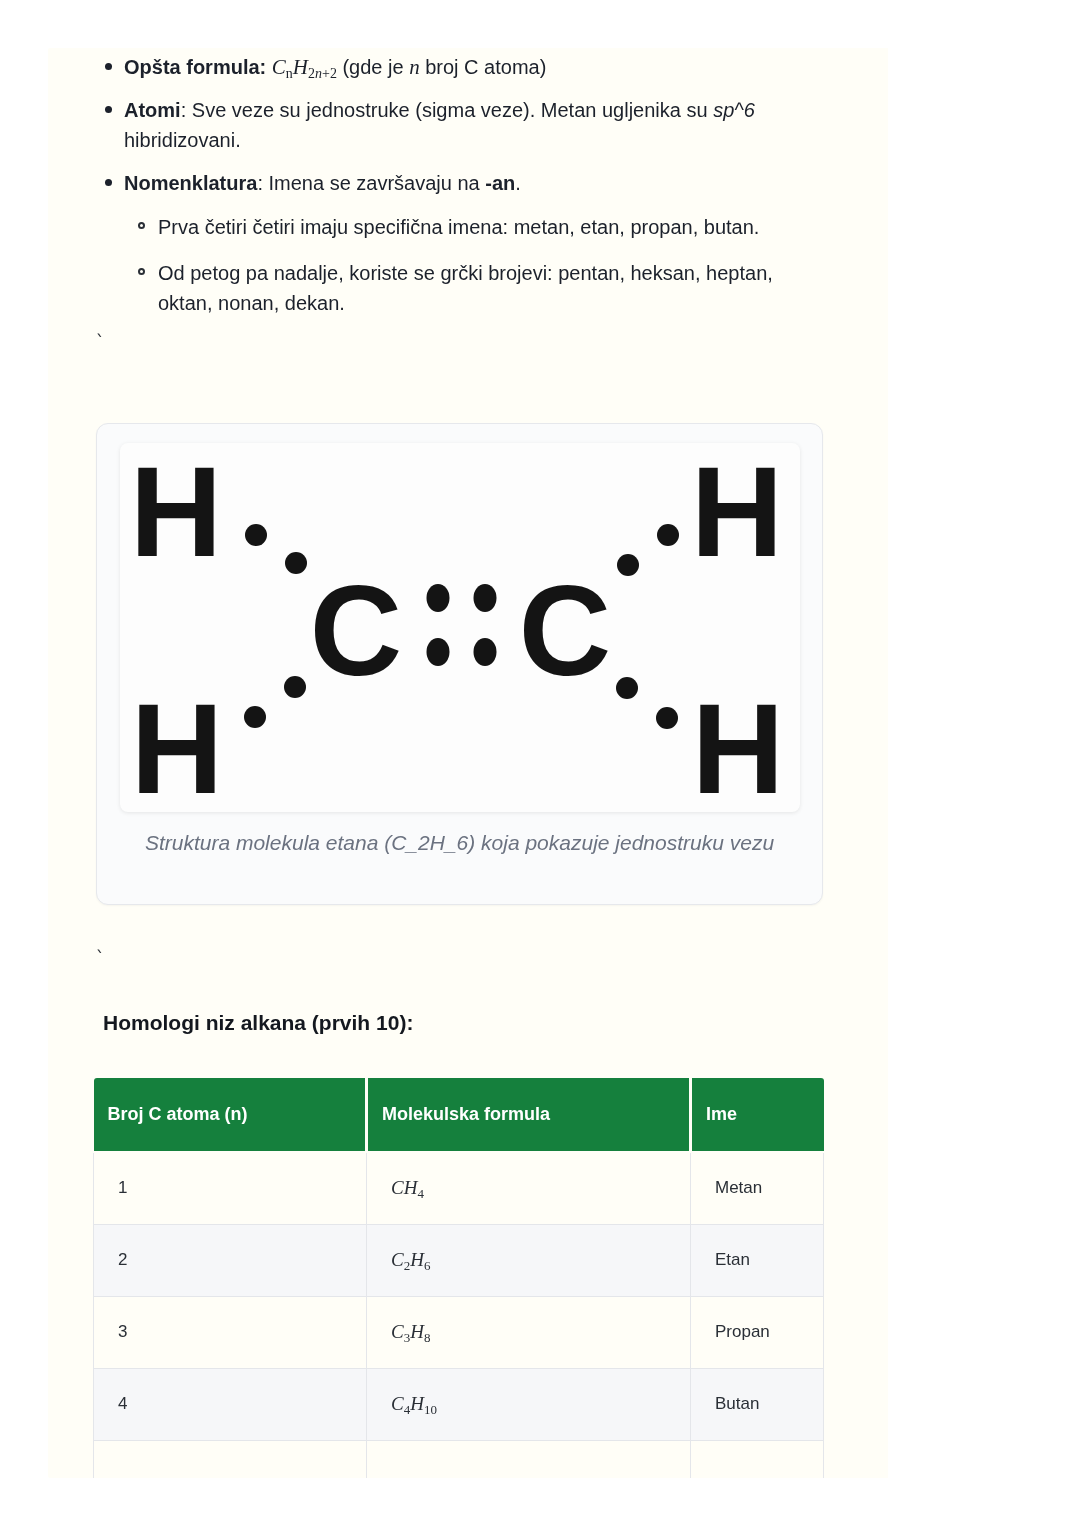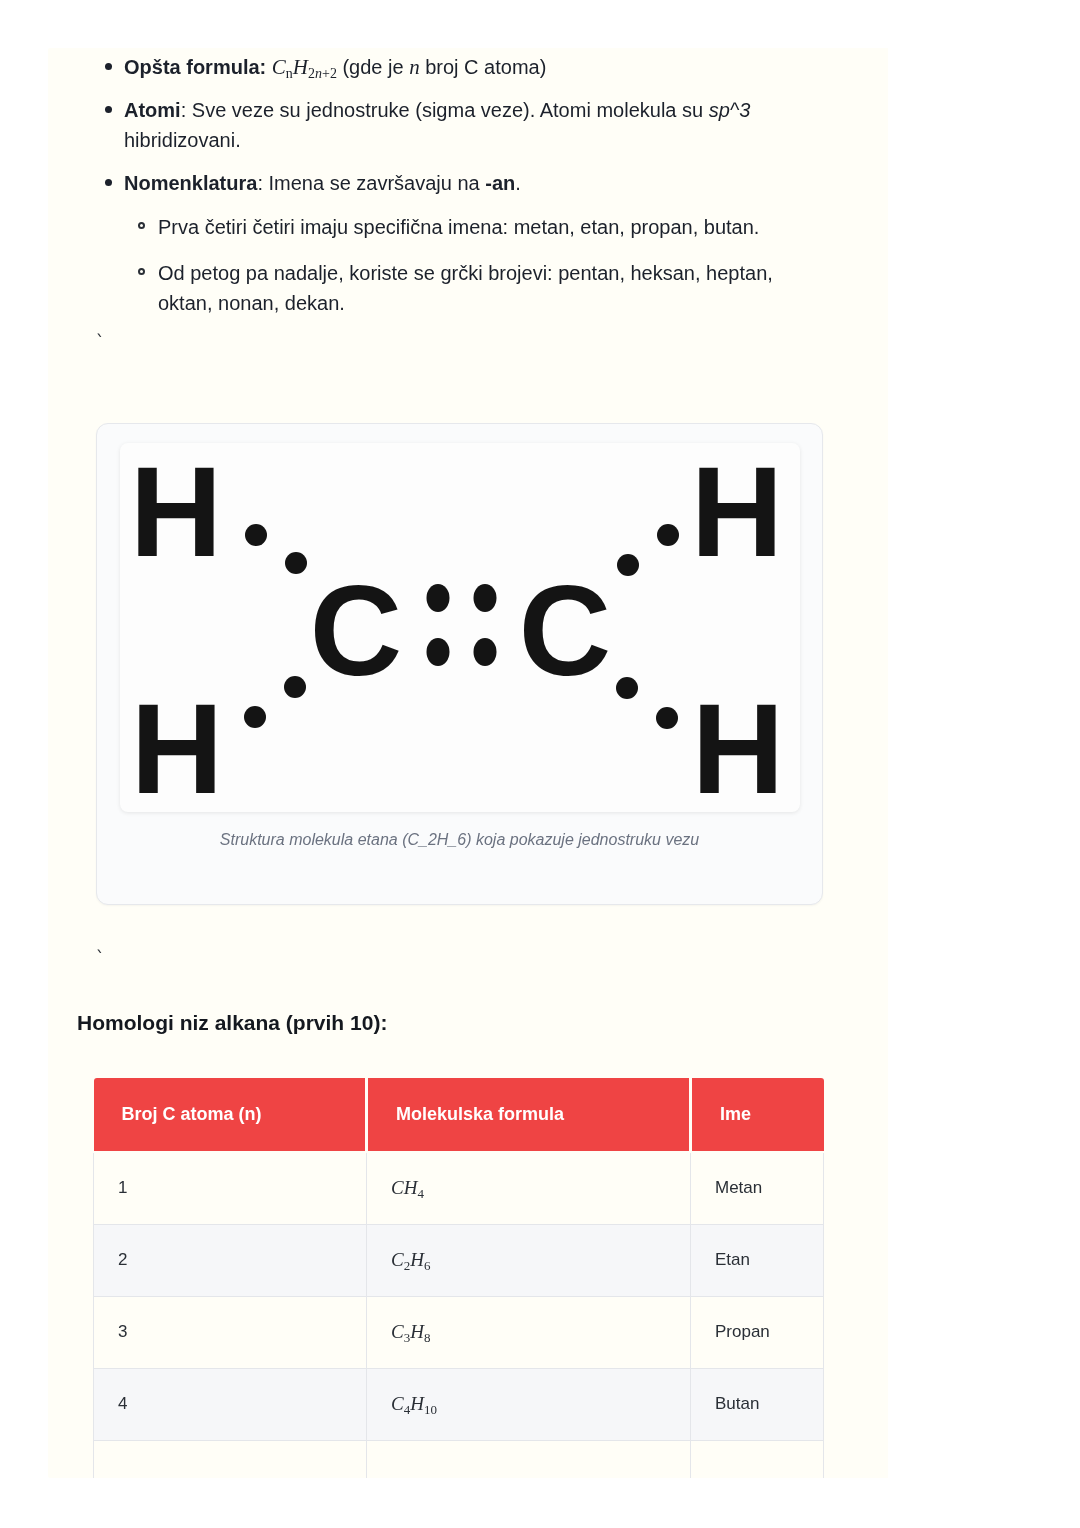--- a/index.html
+++ b/index.html
@@ -106,47 +106,47 @@
     border-radius: 8px;
     box-shadow: 0 1px 4px rgba(0,0,0,0.09);
   }
   .mol-panel svg { display: block; width: 680px; height: 369px; }
   .mol-caption {
     position: absolute;
     left: 0; top: 407px;
     width: 100%;
     text-align: center;
     font-style: italic;
-    font-size: 16px;
+    font-size: 21px;
     color: #6B7280;
   }
 
   
   .tbl-heading {
     position: absolute;
-    left: 29px; top: 963px;
+    left: 55px; top: 963px;
     font-size: 21px;
     font-weight: 700;
     color: #14181F;
   }
   .alk-table {
     position: absolute;
     left: 45px; top: 1030px;
     width: 730px;
     border-collapse: collapse;
     table-layout: fixed;
   }
   .alk-table th {
-    background: #ef4444;
+    background: #15803d;
     color: #FFFFFF;
     font-size: 18px;
     font-weight: 600;
     text-align: left;
     height: 74px;
-    padding-left: 28px;
+    padding-left: 14px;
     border-right: 3px solid #FFFEF7;
     border-bottom: 2px solid #FFFEF7;
   }
   .alk-table th:first-child { border-radius: 3px 0 0 0; }
   .alk-table th:last-child { border-right: none; border-radius: 0 3px 0 0; }
   .alk-table td {
     height: 72px;
     padding-left: 24px;
     border: 1px solid #E4E6EA;
     font-size: 17px;
@@ -192,21 +192,21 @@
         <span class="b-marker">
             <span class="dot"></span>
           </span>
         <span class="b-text"><span class="bold">Opšta formula</span><span class="bold">: </span><span class="math"><span>C</span><sub class="msub-it">n</sub><span>H</span><sub><span>2</span><span class="msub-it">n</span><span>+2</span></sub></span><span> (gde je </span><span class="math">n</span><span> broj C atoma)</span></span>
       </div>
 
       <div class="b-row">
         <span class="b-marker">
             <span class="dot"></span>
           </span>
-        <span class="b-text"><span class="bold">Atomi</span><span>: Sve veze su jednostruke (sigma veze). Atomi molekula su </span><span class="em-sans">sp^3</span><span> hibridizovani.</span></span>
+        <span class="b-text"><span class="bold">Atomi</span><span>: Sve veze su jednostruke (sigma veze). Metan ugljenika su </span><span class="em-sans">sp^6</span><span> hibridizovani.</span></span>
       </div>
 
       <div class="b-row" style="margin-bottom:14px;justify-content:flex-end;">
         <span class="b-marker">
             <span class="dot"></span>
           </span>
         <span class="b-text"><span class="bold">Nomenklatura</span><span>: Imena se završavaju na </span><span class="bold">-an</span><span>.</span></span>
       </div>
 
       <div class="b-row sub">

